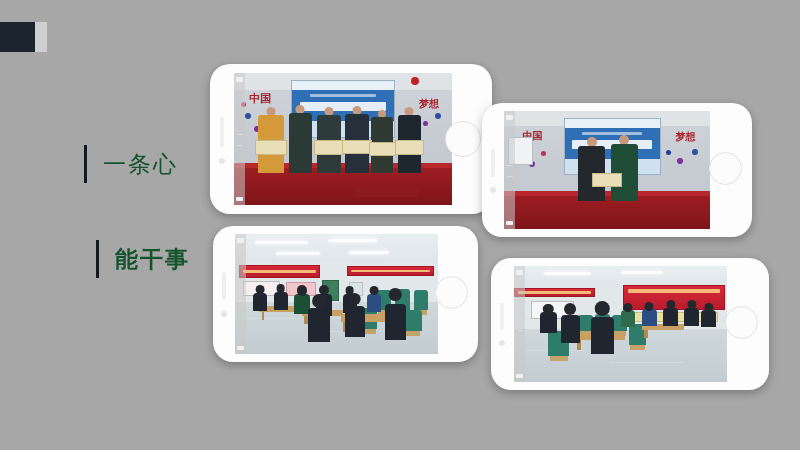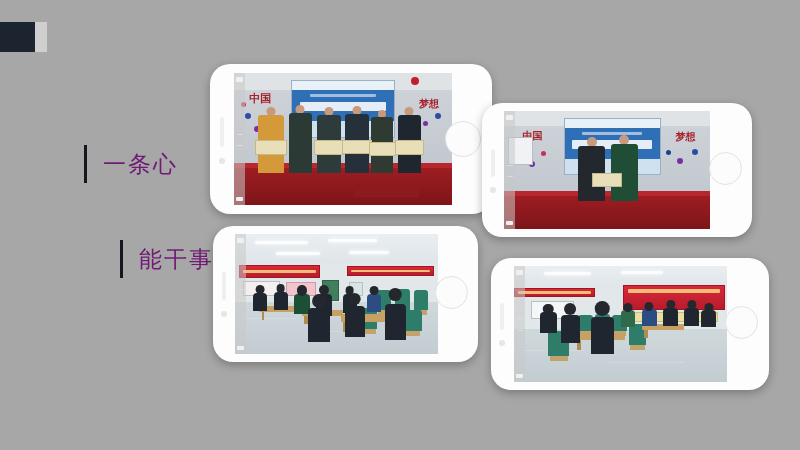--- a/index.html
+++ b/index.html
@@ -30,24 +30,24 @@
   
   .caption{
     position:absolute;
     display:flex; align-items:center;
   }
   .caption .bar{
     width:3px; height:38px; background:#14181e; flex:0 0 auto;
   }
   .caption .ctext{
     margin-left:16px;
-    font-size:23px; color:#701a75; letter-spacing:2px; white-space:nowrap;
+    font-size:23px; color:#14532d; letter-spacing:2px; white-space:nowrap;
   }
   .caption-1{ left:84px; top:145px; }
-  .caption-2{ left:120px; top:240px; }
+  .caption-2{ left:96px; top:240px;font-weight:bold; }
 
   
   .phone{
     position:absolute;
     background:#fdfdfd;
     border-radius:20px;
     box-shadow:0 3px 10px rgba(0,0,0,0.28);
     display:flex; align-items:center;padding-left:28px;
   }
   .phone .screen{

